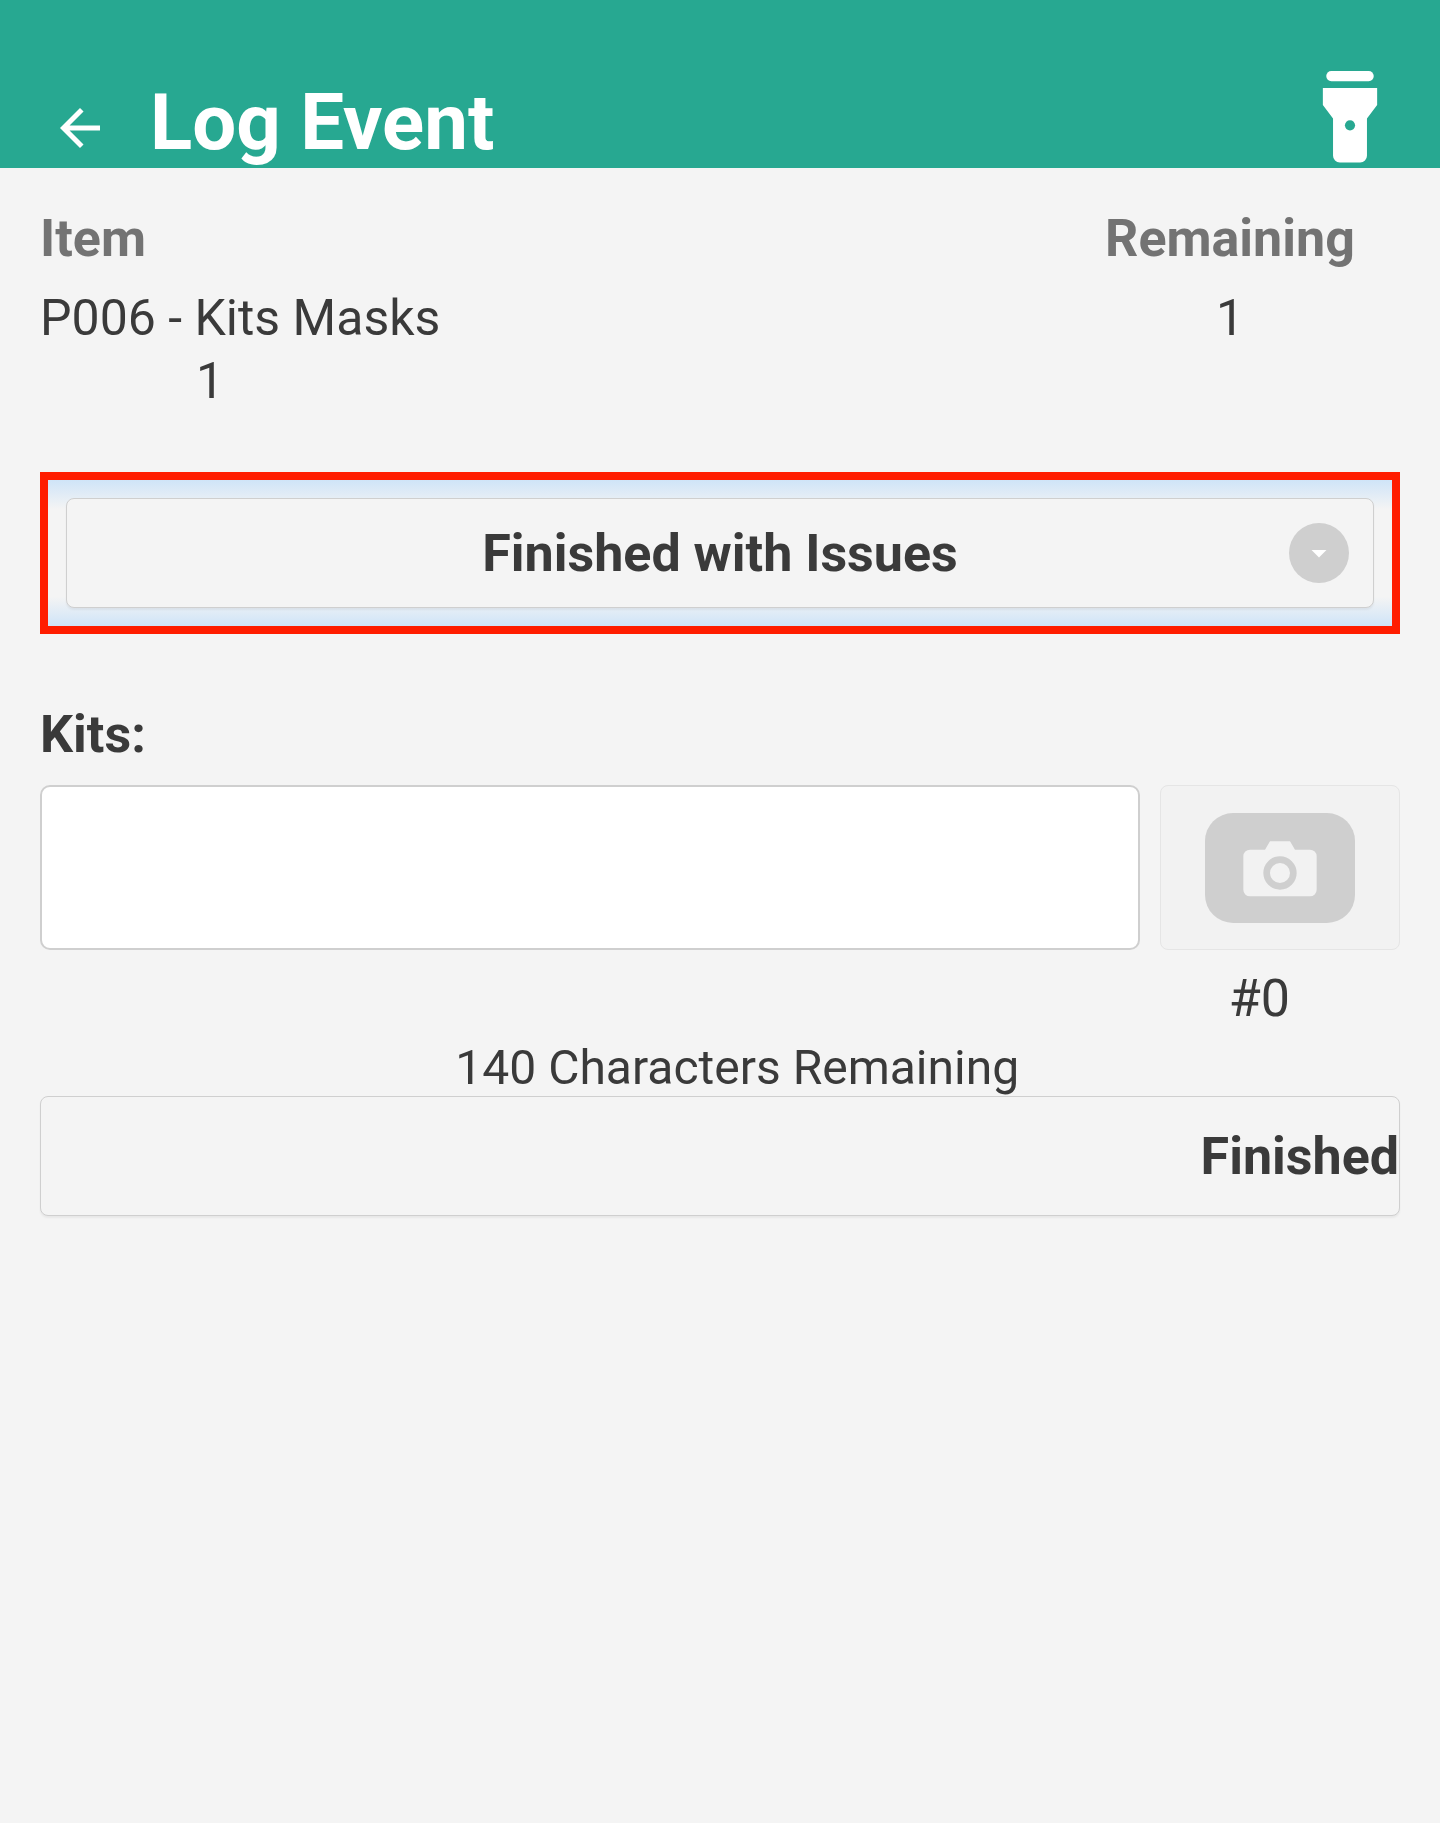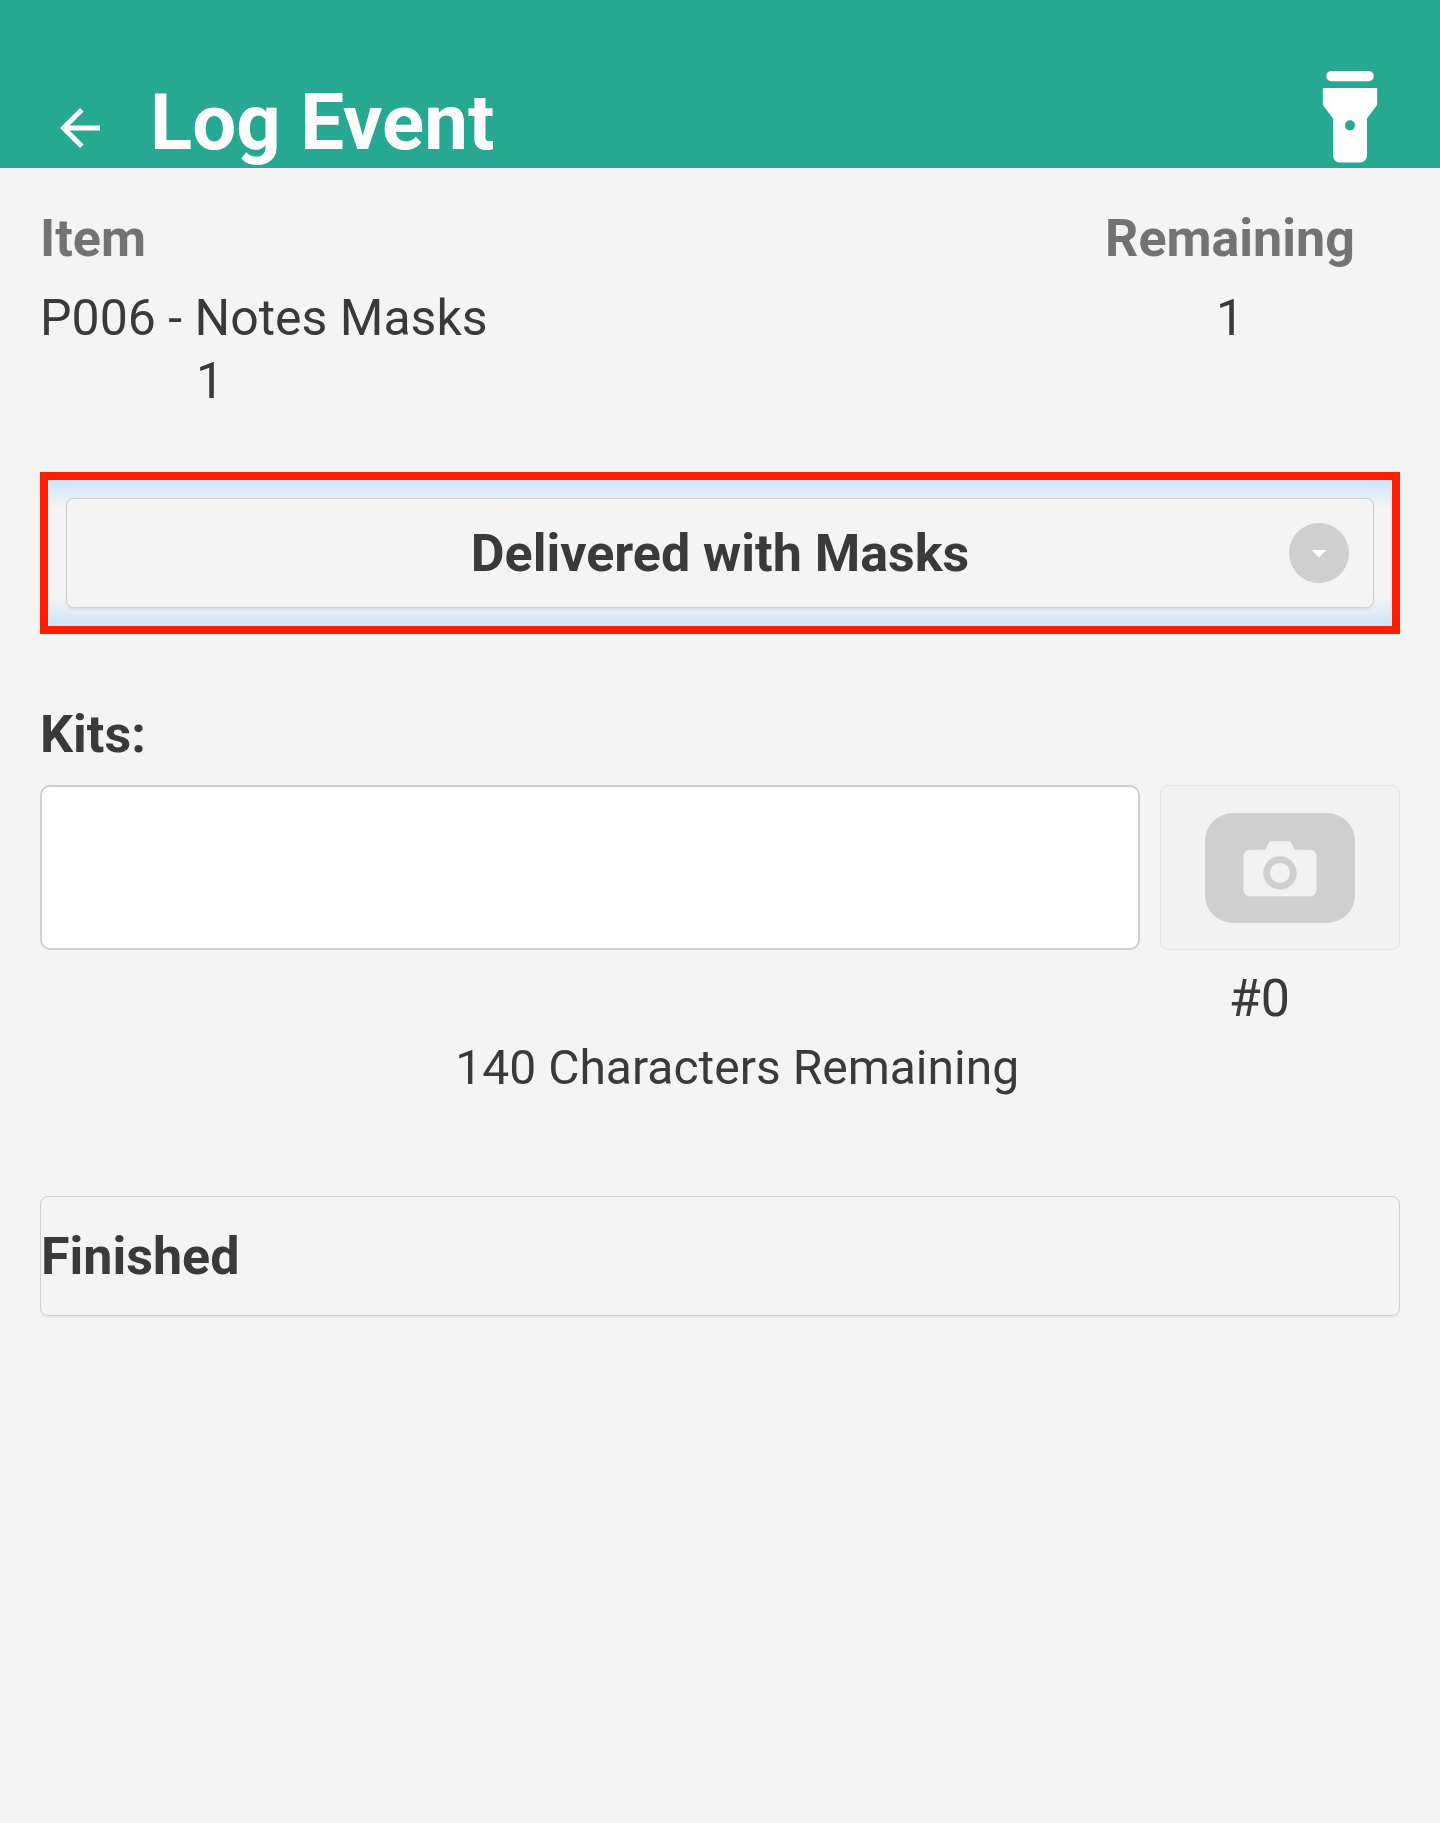--- a/index.html
+++ b/index.html
@@ -158,28 +158,27 @@
   .char-remaining {
     font-size: 48px;
     color: #3a3a3a;
     text-align: right;
     margin-top: 10px;
     width: 72%;
   }
 
   
   .finished-btn {
-    margin-top: 100px;
     background: #f4f4f4;
     border: 1px solid #cfcfcf;
     border-radius: 8px;
     height: 120px;
     display: flex;
     align-items: center;
-    justify-content: flex-start;
+    justify-content: flex-end;
     font-size: 52px;
     font-weight: 700;
     color: #3a3a3a;
     cursor: pointer;
     box-shadow: 0 2px 2px rgba(0,0,0,0.05);
   }
 </style>
 </head>
 <body>
 
@@ -199,30 +198,30 @@
   </div>
 </div>
 
 <div class="content">
 
   <div class="table-head">
     <div>Item</div>
     <div class="col-qty">Remaining</div>
   </div>
   <div class="table-row">
-    <div>P006 - Notes Masks</div>
+    <div>P006 - Kits Masks</div>
     <div class="col-qty">1</div>
   </div>
   <div class="table-row">
     <div class="col-qty">1</div>
   </div>
 
   <div class="status-wrap">
     <div class="status-select">
-      <div class="status-label">Delivered with Masks</div>
+      <div class="status-label">Finished with Issues</div>
       <div class="chevron-wrap">
         <svg viewBox="0 0 24 24">
             <path d="M7 10l5 5 5-5z" fill="#fff"></path>
           </svg>
       </div>
     </div>
   </div>
 
   <div class="notes-label">Kits:</div>
   <div class="notes-row">

